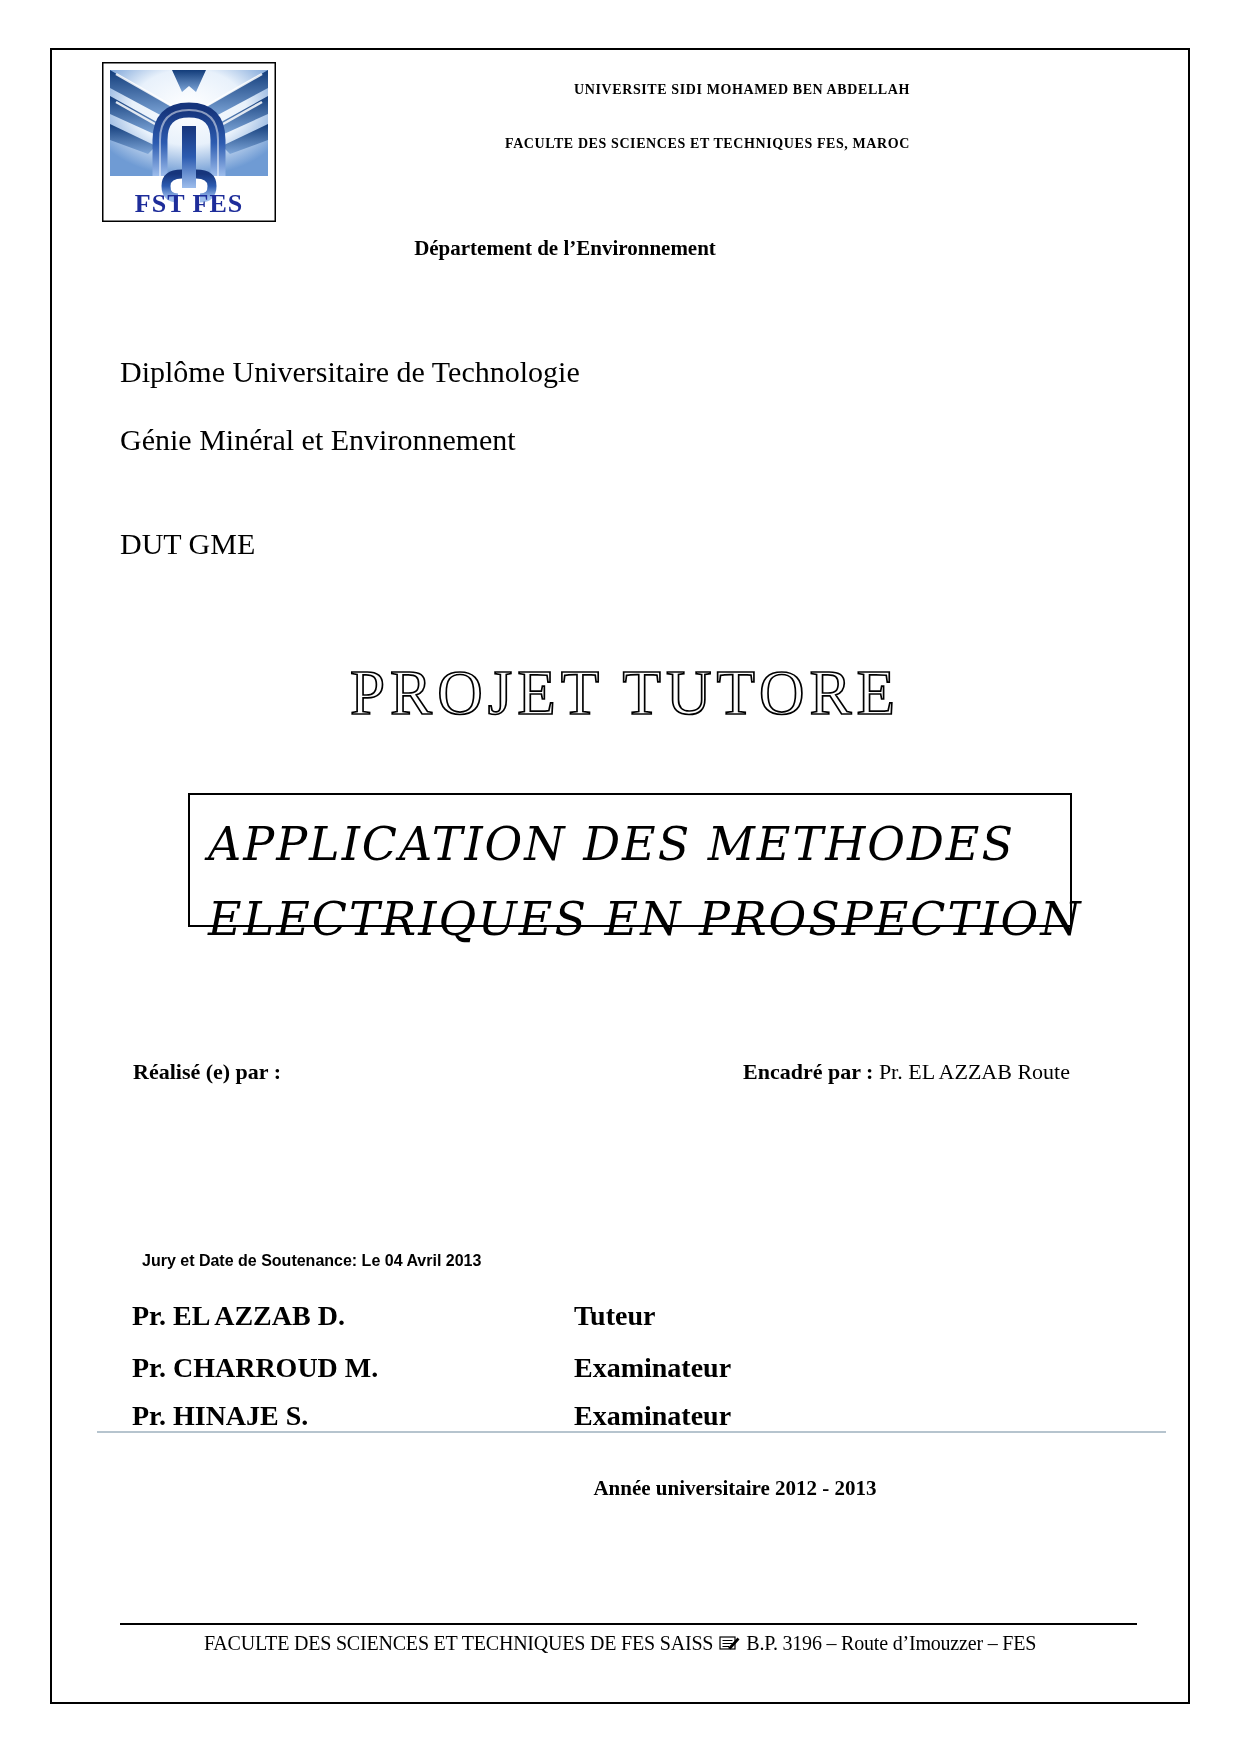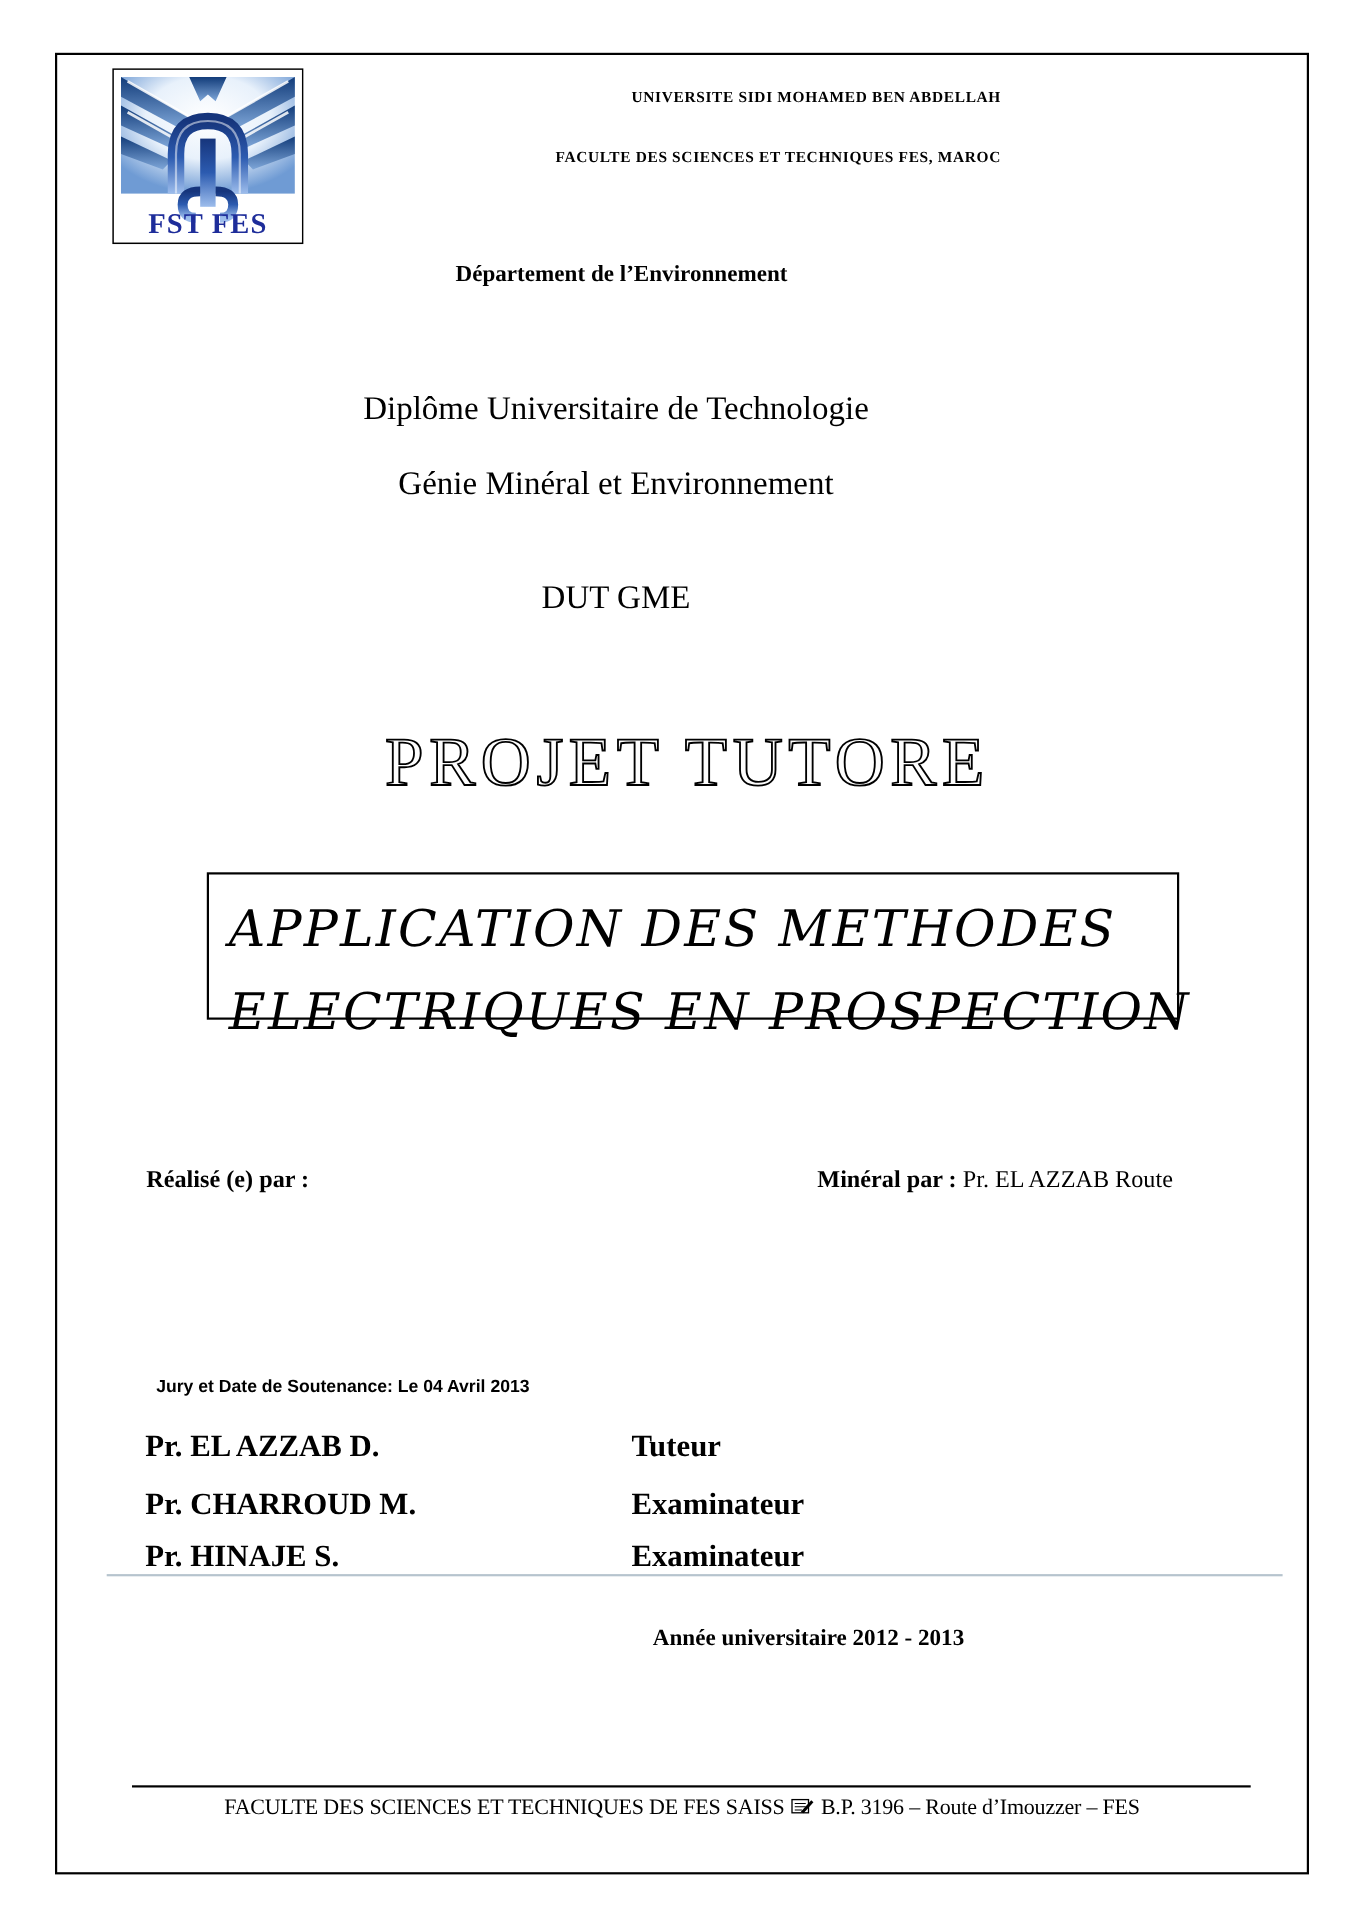--- a/index.html
+++ b/index.html
@@ -36,21 +36,20 @@
   .dept{
     position:absolute;
     left:220px; top:236px; width:690px;
     text-align:center;
     font-weight:bold;
     font-size:21px;
   }
   .degree{
     position:absolute;
     left:120px; width:880px;
-    text-align:center;
     font-size:30px;
   }
   .deg1{ top:355px; }
   .deg2{ top:423px; }
   .deg3{ top:527px; }
   .main-title-svg{
     position:absolute;
     left:240px; top:648px;
   }
   .subject-box{
@@ -207,21 +206,21 @@
   <svg class="main-title-svg" width="770" height="90" viewBox="0 0 770 90">
     <text x="385" y="66" text-anchor="middle" font-family="'Liberation Serif',serif" font-size="63" letter-spacing="5" fill="#fdfdfd" stroke="#000000" stroke-width="1.7">PROJET TUTORE</text>
   </svg>
 
   <div class="subject-box">
     <div class="subject-line">APPLICATION DES METHODES</div>
     <div class="subject-line">ELECTRIQUES EN PROSPECTION</div>
   </div>
 
   <div class="authors-label">Réalisé (e) par :</div>
-  <div class="supervisor"><b>Minéral par :</b><span> Pr. EL AZZAB Route</span></div>
+  <div class="supervisor"><b>Encadré par :</b><span> Pr. EL AZZAB Route</span></div>
 
   <div class="jury-heading">Jury et Date de Soutenance: Le 04 Avril 2013</div>
 
   <div class="jury-row jr0">
     <span>Pr. EL AZZAB D.</span>
     <span class="role">Tuteur</span>
   </div>
   <div class="jury-row jr1">
     <span>Pr. CHARROUD M.</span>
     <span class="role">Examinateur</span>

